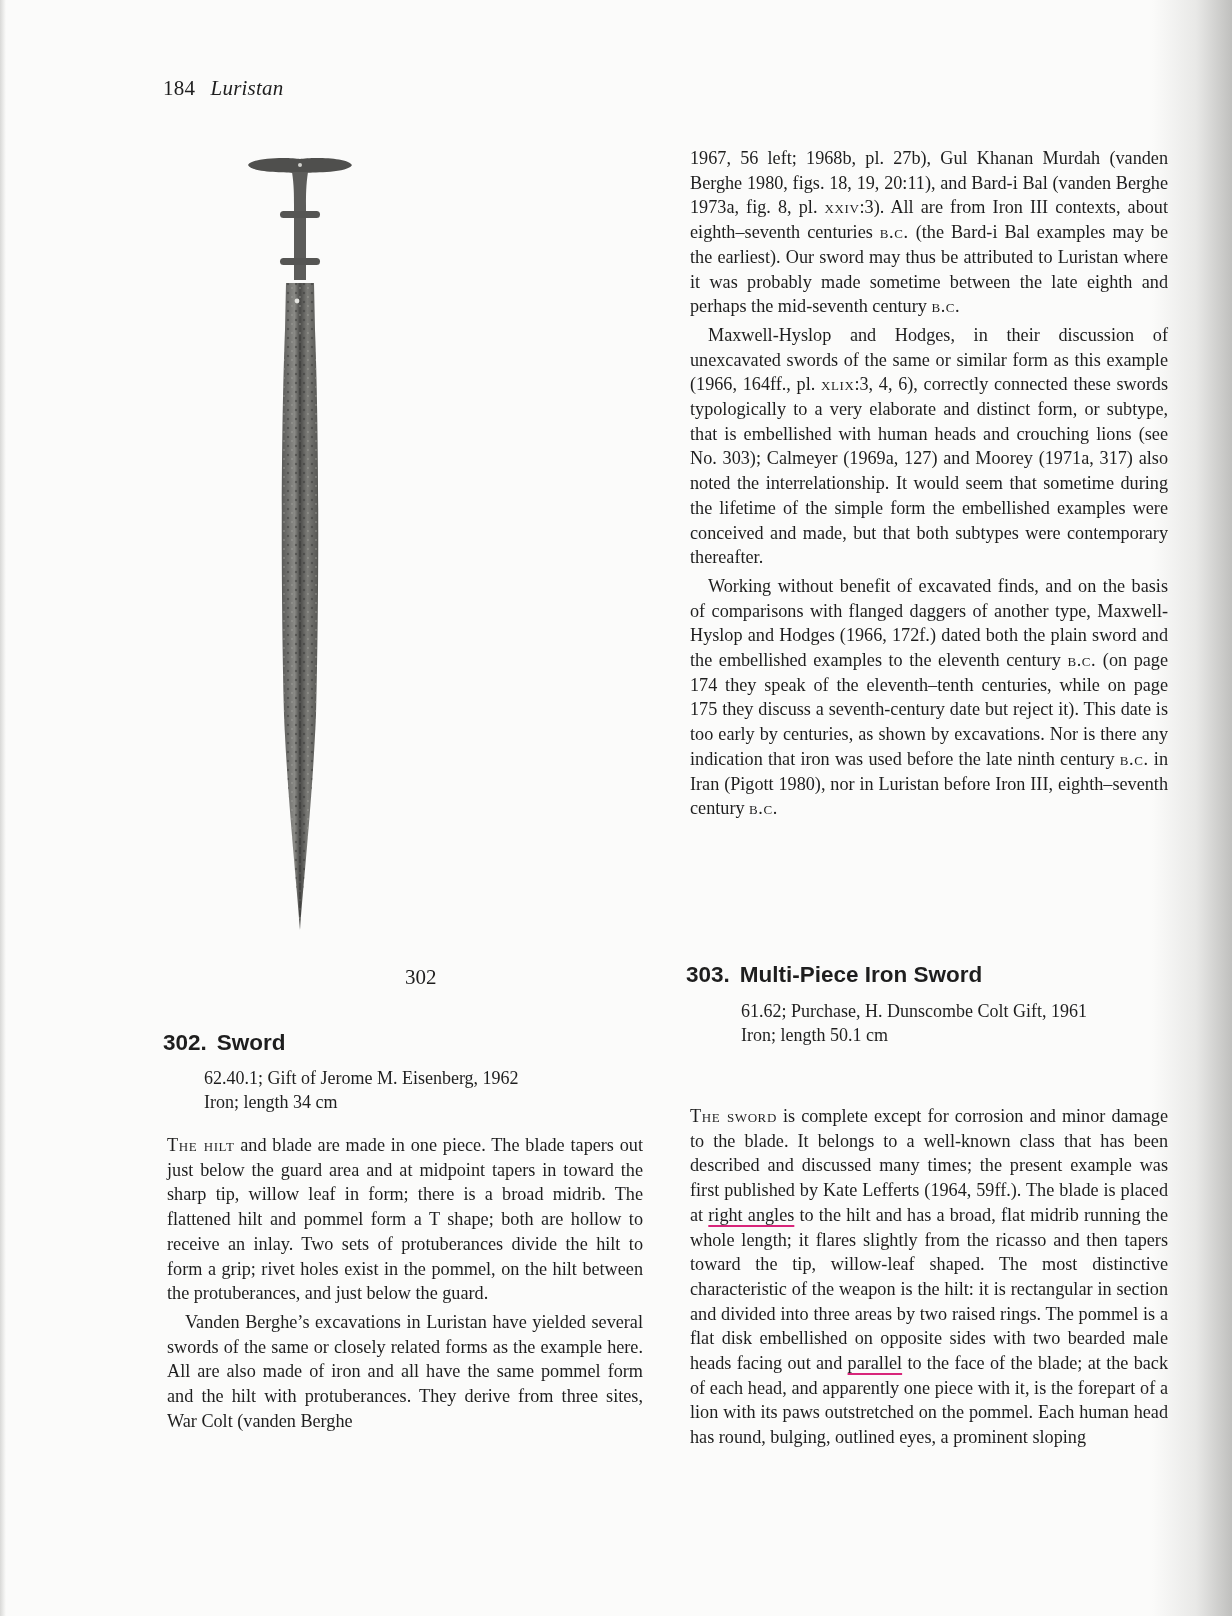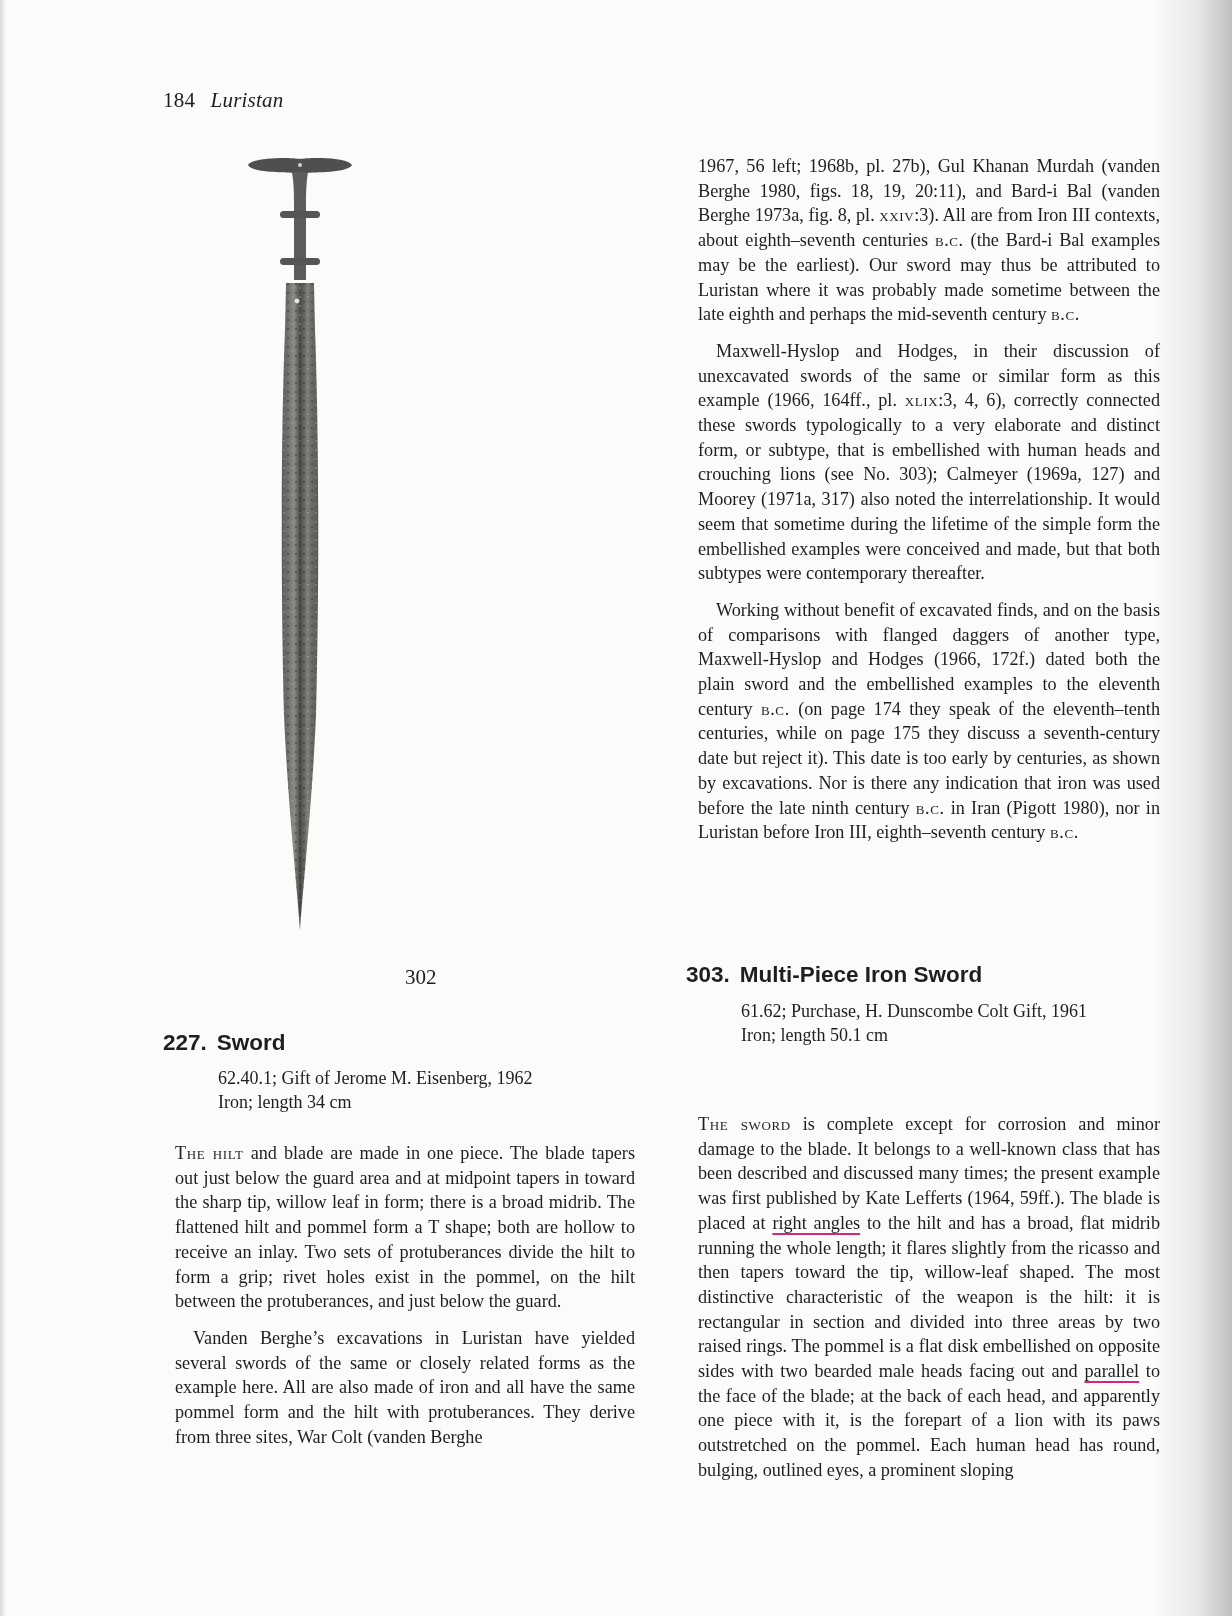--- a/index.html
+++ b/index.html
@@ -11,54 +11,54 @@
   }
   .page-shade {
     position: absolute; top: 0; right: 0; width: 80px; height: 1616px;
     background: linear-gradient(to right, rgba(250,250,249,0) 0%, rgba(220,220,218,0.6) 55%, rgba(185,185,183,0.9) 100%);
   }
   .left-edge {
     position: absolute; top: 0; left: 0; width: 6px; height: 1616px;
     background: linear-gradient(to right, #d9d9d7, rgba(250,250,249,0));
   }
   .running-head {
-    position: absolute; left: 163px; top: 88px;
+    position: absolute; left: 163px; top: 76px;
     font-size: 21px; letter-spacing: 0.2px;
   }
   .running-head .folio { margin-right: 10px; }
   .running-head .section { font-style: italic; }
 
   .figure {
     position: absolute; left: 230px; top: 155px; width: 150px; height: 810px;
   }
   .figure-caption {
     position: absolute; left: 405px; top: 965px; font-size: 21px;
   }
 
   .col {
     position: absolute; font-size: 18.2px; line-height: 24.7px;
     text-align: justify;
   }
-  .col p { margin: 12px; }
+  .col p { margin: 4px; }
   .col p.indent { text-indent: 18px; }
   .col p + p { margin-top: 0; }
   .col-right-top { left: 686px; top: 142px; width: 486px; }
   .col-left-bottom { left: 163px; top: 1129px; width: 484px; }
   .col-right-bottom { left: 686px; top: 1100px; width: 486px; }
 
   .entry-title {
     position: absolute; font-size: 22.5px; font-weight: bold;
     font-family: Liberation Sans, sans-serif;
   }
   .entry-title .num { display: inline-block; margin-right: 10px; }
   .entry-meta {
     position: absolute; font-size: 18px; line-height: 24px;
   }
   .title-302 { left: 163px; top: 1030px; }
-  .meta-302 { left: 218px; top: 1066px; }
+  .meta-302 { left: 204px; top: 1066px; }
   .title-303 { left: 686px; top: 962px; }
   .meta-303 { left: 741px; top: 999px; }
 
   .sc { font-variant: small-caps; letter-spacing: 0.6px; }
   .ul {
     text-decoration: underline; text-decoration-color: #d8257a;
     text-decoration-thickness: 2px; text-underline-offset: 4px;
   }
 </style>
 </head>
@@ -110,21 +110,21 @@
   </p>
   <p class="indent">
     <span>Maxwell-Hyslop and Hodges, in their discussion of unexcavated swords of the same or similar form as this example (1966, 164ff., pl. </span><span class="sc">xlix</span><span>:3, 4, 6), correctly connected these swords typologically to a very elaborate and distinct form, or subtype, that is embellished with human heads and crouching lions (see No. 303); Calmeyer (1969a, 127) and Moorey (1971a, 317) also noted the interrelationship. It would seem that sometime during the lifetime of the simple form the embellished examples were conceived and made, but that both subtypes were contemporary thereafter.</span>
   </p>
   <p class="indent">
     <span>Working without benefit of excavated finds, and on the basis of comparisons with flanged daggers of another type, Maxwell-Hyslop and Hodges (1966, 172f.) dated both the plain sword and the embellished examples to the eleventh century </span><span class="sc">b.c.</span><span> (on page 174 they speak of the eleventh–tenth centuries, while on page 175 they discuss a seventh-century date but reject it). This date is too early by centuries, as shown by excavations. Nor is there any indication that iron was used before the late ninth century </span><span class="sc">b.c.</span><span> in Iran (Pigott 1980), nor in Luristan before Iron III, eighth–seventh century </span><span class="sc">b.c.</span>
   </p>
 </div>
 
 <div class="entry-title title-302">
-  <span class="num">227.</span><span>Sword</span>
+  <span class="num">302.</span><span>Sword</span>
 </div>
 <div class="entry-meta meta-302">
   <div>62.40.1; Gift of Jerome M. Eisenberg, 1962</div>
   <div>Iron; length 34 cm</div>
 </div>
 <div class="col col-left-bottom">
   <p>
     <span class="sc">The hilt</span><span> and blade are made in one piece. The blade tapers out just below the guard area and at midpoint tapers in toward the sharp tip, willow leaf in form; there is a broad midrib. The flattened hilt and pommel form a T shape; both are hollow to receive an inlay. Two sets of protuberances divide the hilt to form a grip; rivet holes exist in the pommel, on the hilt between the protuberances, and just below the guard.</span>
   </p>
   <p class="indent">

